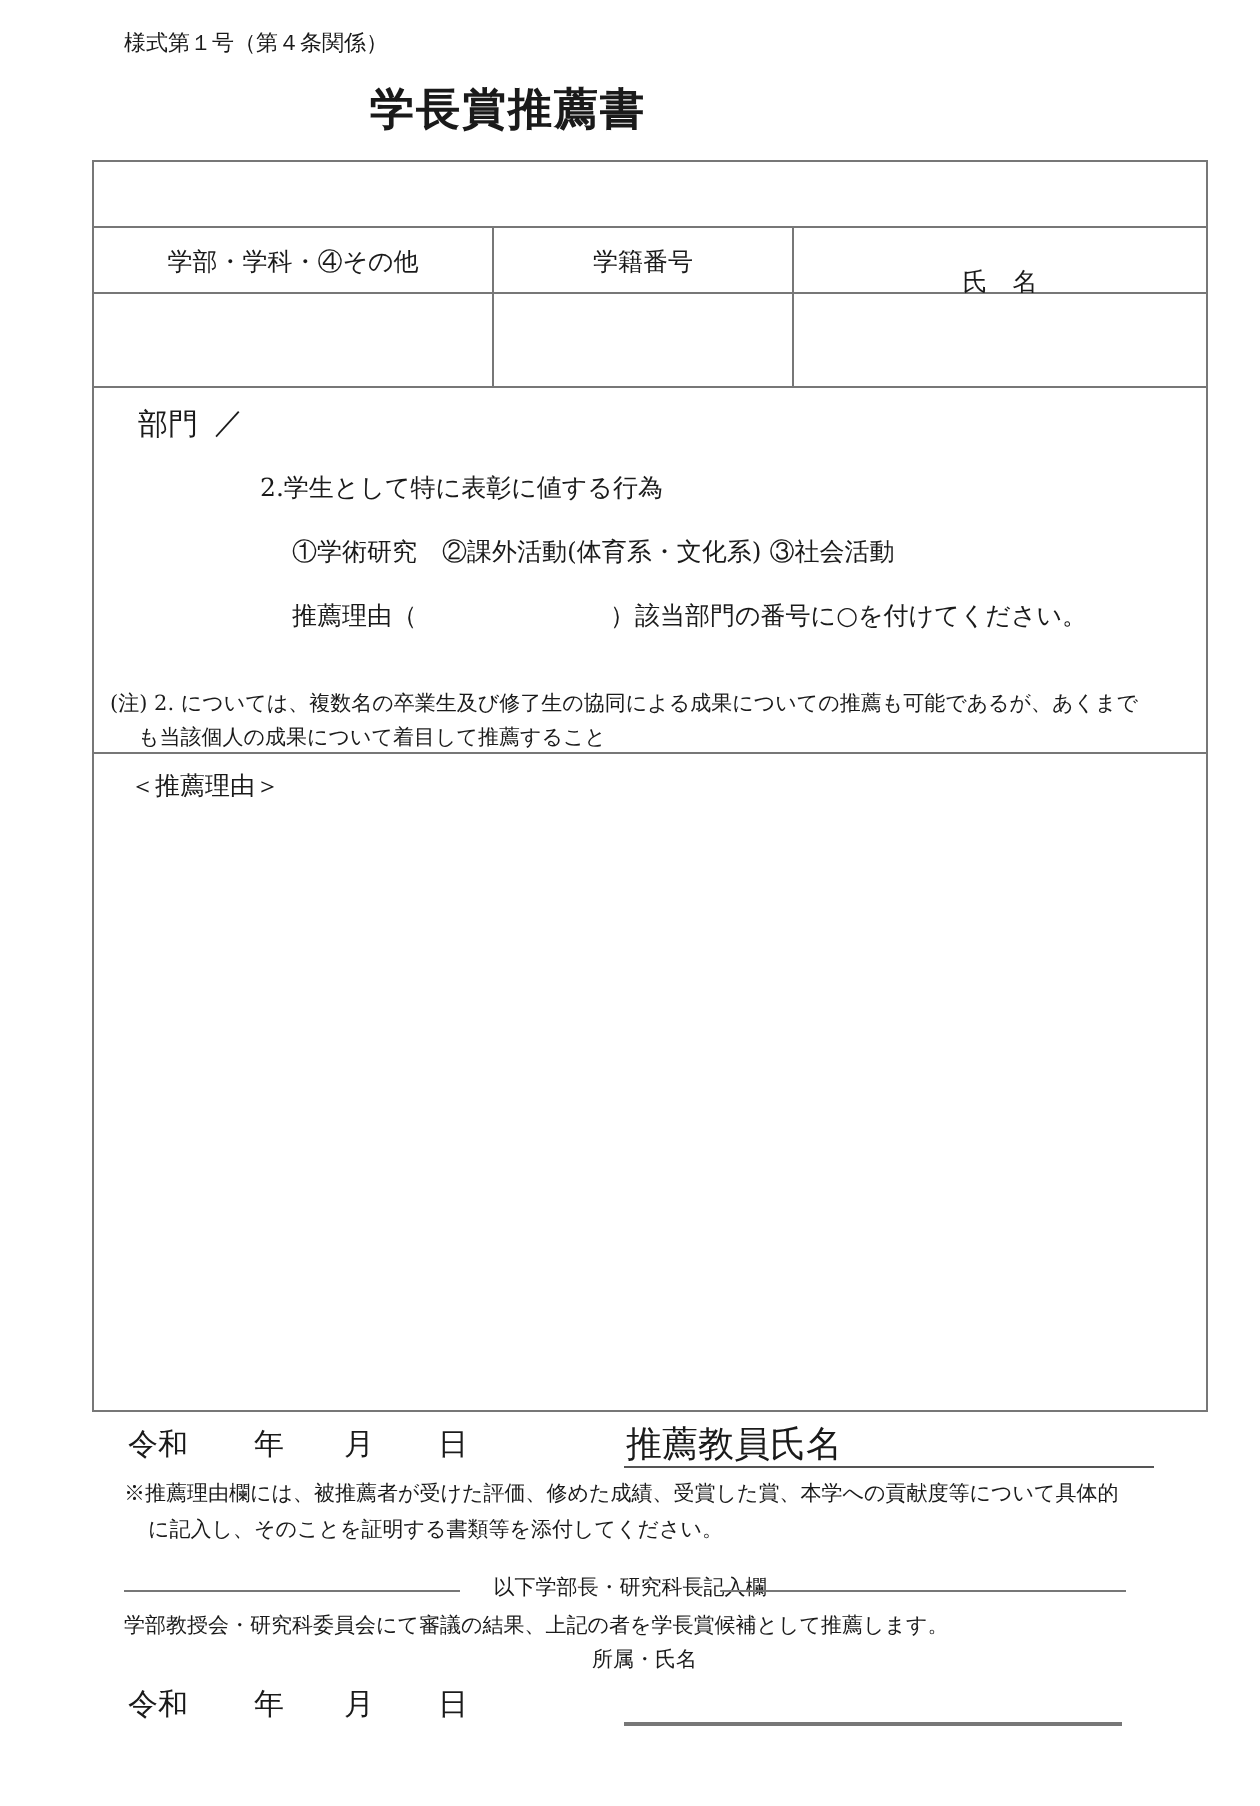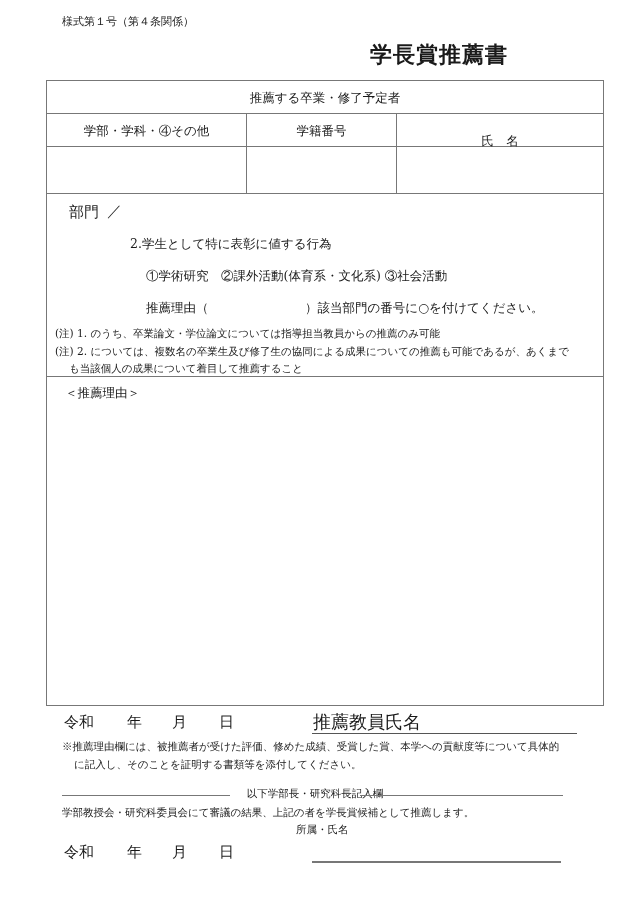--- a/index.html
+++ b/index.html
@@ -3,21 +3,21 @@
   <meta charset="utf-8">
   <style>
     html, body { margin: 0; padding: 0; }
     body {
       width: 630px; height: 903px; background: #ffffff; position: relative;
       font-family: "DejaVu Serif", "Liberation Serif", serif; color: #1a1a1a;
       overflow: hidden;
     }
     .abs { position: absolute; white-space: nowrap; }
     .form-id { left: 62px; top: 14px; font-size: 11px; text-align: right; }
-    .title { left: 0; width: 508px; text-align: right; top: 40px; font-size: 22px; font-weight: bold; letter-spacing: 1px; }
+    .title { left: 0; width: 508px; text-align: center; top: 40px; font-size: 22px; font-weight: bold; letter-spacing: 1px; }
     .table-box { position: absolute; left: 46px; top: 80px; width: 558px; height: 626px; border: 1px solid #777; box-sizing: border-box; }
     .hline { position: absolute; left: 0; width: 100%; height: 0; border-top: 1px solid #777; }
     .vline { position: absolute; width: 0; border-left: 1px solid #777; }
     .cell-text { position: absolute; text-align: center; font-size: 12.5px; }
     .section-label { font-size: 15px; }
     .dept-line { font-size: 12.5px; }
     .note { font-size: 10.5px; }
     .small { font-size: 10.5px; }
     .date-row span { position: absolute; font-size: 15px; }
     .teacher-name { font-size: 18px; text-align: center; }
@@ -34,38 +34,36 @@
 <div class="table-box">
 
   <div class="hline" style="top:32px"></div>
   <div class="hline" style="top:65px"></div>
   <div class="hline" style="top:112px"></div>
   <div class="hline" style="top:295px"></div>
 
   <div class="vline" style="left:199px; top:32px; height:80px"></div>
   <div class="vline" style="left:349px; top:32px; height:80px"></div>
 
-  <div class="cell-text" style="left:0; width:556px; top:9px">推薦する卒業・修了予定者</div>
   <div class="cell-text" style="left:0; width:199px; top:42px">学部・学科・④その他</div>
   <div class="cell-text" style="left:200px; width:149px; top:42px">学籍番号</div>
   <div class="cell-text" style="left:350px; width:206px; top:52px">氏　名</div>
 
   <div class="cell-text" style="left:1px; width:197px; top:66px; height:45px"></div>
   <div class="cell-text" style="left:201px; width:147px; top:66px; height:45px"></div>
   <div class="cell-text" style="left:351px; width:204px; top:66px; height:45px"></div>
 
   <div class="abs section-label" style="left:22px; top:122px">部門</div>
   <div class="abs section-label" style="left:60px; top:121px">／</div>
   <div class="abs dept-line" style="left:83px; top:155px">2.学生として特に表彰に値する行為</div>
   <div class="abs dept-line" style="left:99px; top:187px">①学術研究　②課外活動(体育系・文化系) ③社会活動</div>
   <div class="abs dept-line" style="left:99px; top:219px">推薦理由（</div>
   <div class="abs dept-line" style="left:200px; top:219px; width:58px; height:16px"></div>
   <div class="abs dept-line" style="left:258px; top:219px">）該当部門の番号に○を付けてください。</div>
 
-  <div class="abs note" style="left:8px; top:246px">(注) 1. のうち、卒業論文・学位論文については指導担当教員からの推薦のみ可能</div>
   <div class="abs note" style="left:8px; top:264px">(注) 2. については、複数名の卒業生及び修了生の協同による成果についての推薦も可能であるが、あくまで</div>
   <div class="abs note" style="left:22px; top:281px">も当該個人の成果について着目して推薦すること</div>
 
   <div class="abs" style="left:18px; top:304px; font-size:12.5px">＜推薦理由＞</div>
   <div class="abs" style="left:1px; top:325px; width:554px; height:298px"></div>
 </div>
 
 <div class="date-row">
   <span style="left:64px; top:713px">令和</span>
   <span style="left:127px; top:713px">年</span>

